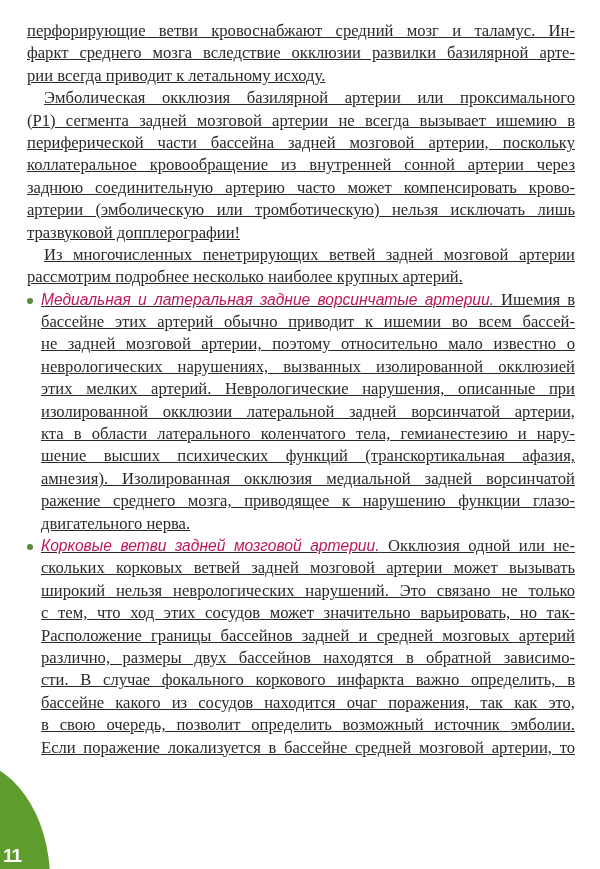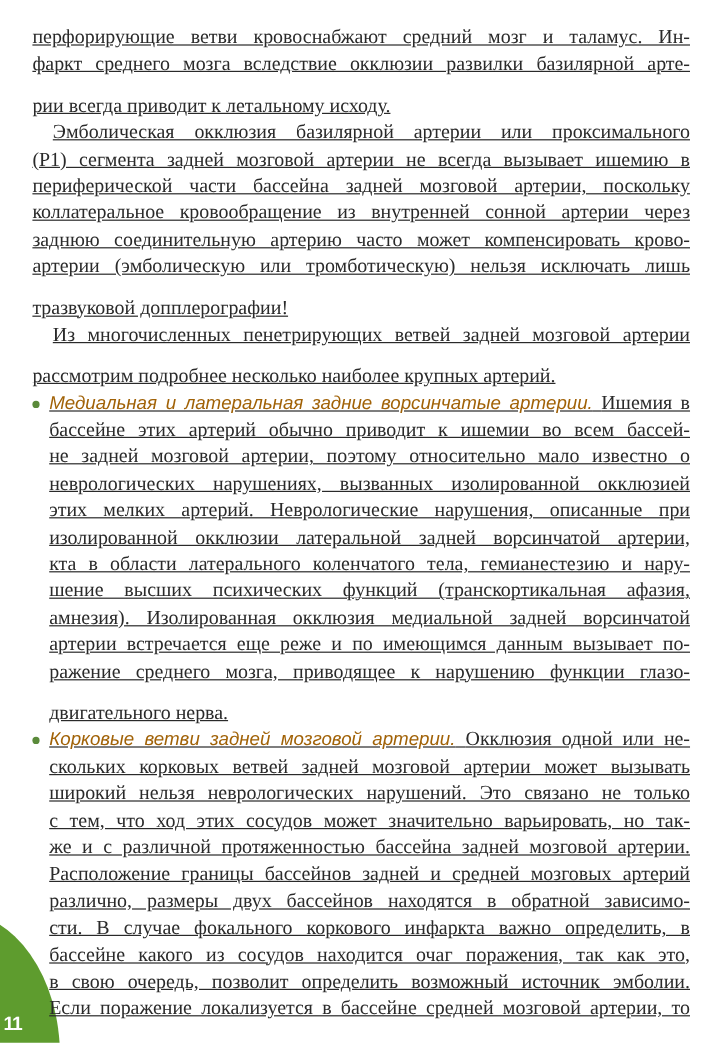--- a/index.html
+++ b/index.html
@@ -4,32 +4,32 @@
 <style>
   html, body { margin:0; padding:0; }
   body {
     width:600px; height:869px; background:#ffffff; position:relative; overflow:hidden;
     font-family:"Liberation Serif", "DejaVu Serif", serif; color:#2a2a2a;
   }
   .page { position:absolute; left:0; top:0; width:600px; height:869px; }
   .text { position:absolute; left:27px; top:20px; width:548px; font-size:16.6px; line-height:22.4px; }
   .p { text-align:justify; text-align-last:left; margin:0;text-decoration:underline; }
   .line { display:block; white-space:nowrap; text-align:justify; text-align-last:justify; height:22.4px; }
-  .line.last { text-align-last:left;margin-top:12px; }
+  .line.last { text-align-last:left; }
   .indent { padding-left:17px; }
   .bullet-item { position:relative; padding-left:14px; }
   .bullet-dot { position:absolute; left:0px; top:9px; width:6px; height:6px; border-radius:50%; background:#5a8a3a; }
-  .term { font-family:"Liberation Sans", "DejaVu Sans", sans-serif; font-style:italic; color:#a16207; font-size:15.6px; }
+  .term { font-family:"Liberation Sans", "DejaVu Sans", sans-serif; font-style:italic; color:#be185d; font-size:15.6px; }
   .corner {
     position:absolute; left:-120px; top:760px; width:170px; height:240px;
     border-radius:50%; background:#5e9c2e;
   }
   .page-num {
     position:absolute; left:3px; top:845px; font-family:"Liberation Sans","DejaVu Sans",sans-serif;
-    font-size:16px; color:#ffffff; font-weight:bold; letter-spacing:-1px;
+    font-size:19px; color:#ffffff; font-weight:bold; letter-spacing:-1px;
   }
 </style>
 </head>
 <body>
 
 <div class="page">
   <div class="corner"></div>
   <div class="page-num">11</div>
 
   <div class="text">
@@ -58,32 +58,30 @@
       <span class="bullet-dot"></span>
       <span class="line"><span class="term">Медиальная и латеральная задние ворсинчатые артерии.</span> <span>Ишемия в</span></span>
       <span class="line">бассейне этих артерий обычно приводит к ишемии во всем бассей-</span>
       <span class="line">не задней мозговой артерии, поэтому относительно мало известно о</span>
       <span class="line">неврологических нарушениях, вызванных изолированной окклюзией</span>
       <span class="line">этих мелких артерий. Неврологические нарушения, описанные при</span>
       <span class="line">изолированной окклюзии латеральной задней ворсинчатой артерии,</span>
       <span class="line">кта в области латерального коленчатого тела, гемианестезию и нару-</span>
       <span class="line">шение высших психических функций (транскортикальная афазия,</span>
       <span class="line">амнезия). Изолированная окклюзия медиальной задней ворсинчатой</span>
-      <span class="line">артерии встречается еще реже и по имеющимся данным вызывает по-</span>
       <span class="line">ражение среднего мозга, приводящее к нарушению функции глазо-</span>
       <span class="line last">двигательного нерва.</span>
     </div>
 
     <div class="p bullet-item">
       <span class="bullet-dot"></span>
       <span class="line"><span class="term">Корковые ветви задней мозговой артерии.</span> <span>Окклюзия одной или не-</span></span>
       <span class="line">скольких корковых ветвей задней мозговой артерии может вызывать</span>
       <span class="line">широкий нельзя неврологических нарушений. Это связано не только</span>
       <span class="line">с тем, что ход этих сосудов может значительно варьировать, но так-</span>
-      <span class="line">же и с различной протяженностью бассейна задней мозговой артерии.</span>
       <span class="line">Расположение границы бассейнов задней и средней мозговых артерий</span>
       <span class="line">различно, размеры двух бассейнов находятся в обратной зависимо-</span>
       <span class="line">сти. В случае фокального коркового инфаркта важно определить, в</span>
       <span class="line">бассейне какого из сосудов находится очаг поражения, так как это,</span>
       <span class="line">в свою очередь, позволит определить возможный источник эмболии.</span>
       <span class="line">Если поражение локализуется в бассейне средней мозговой артерии, то</span>
 
     </div>
   </div>
 </div>

